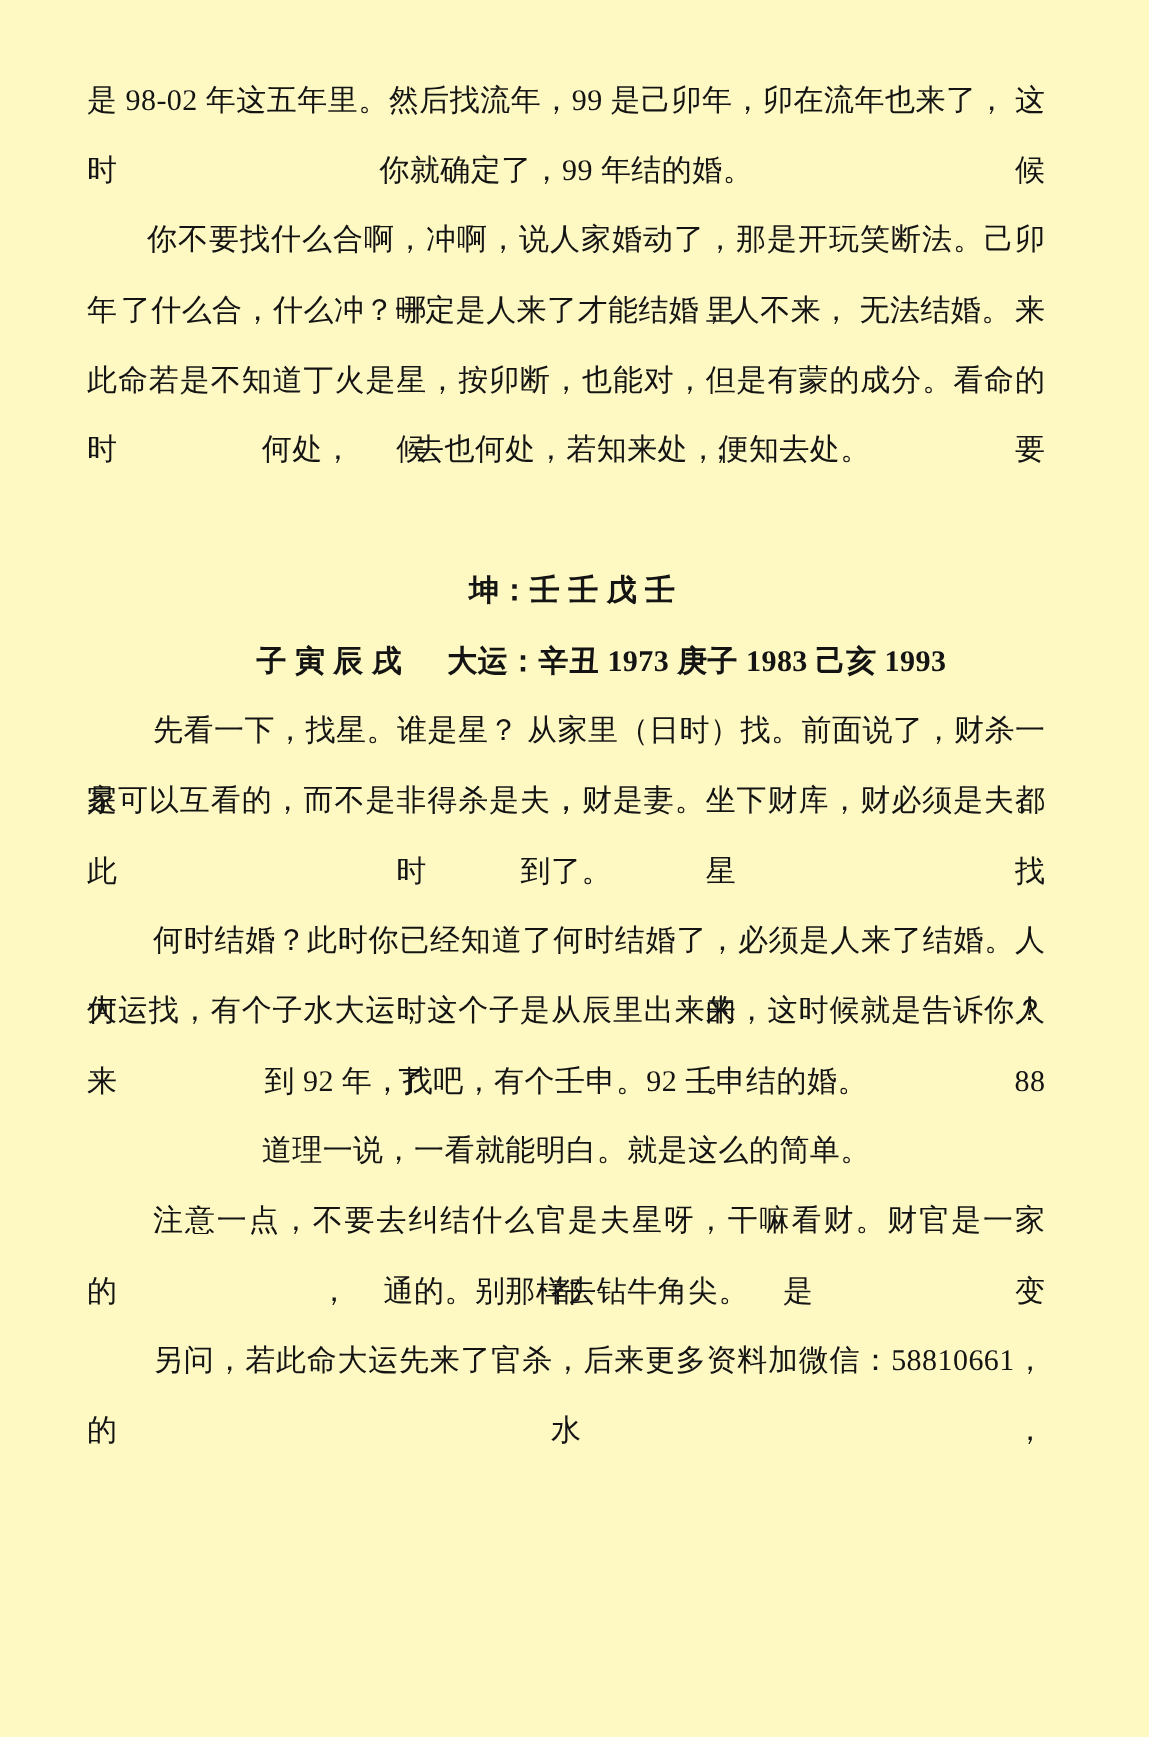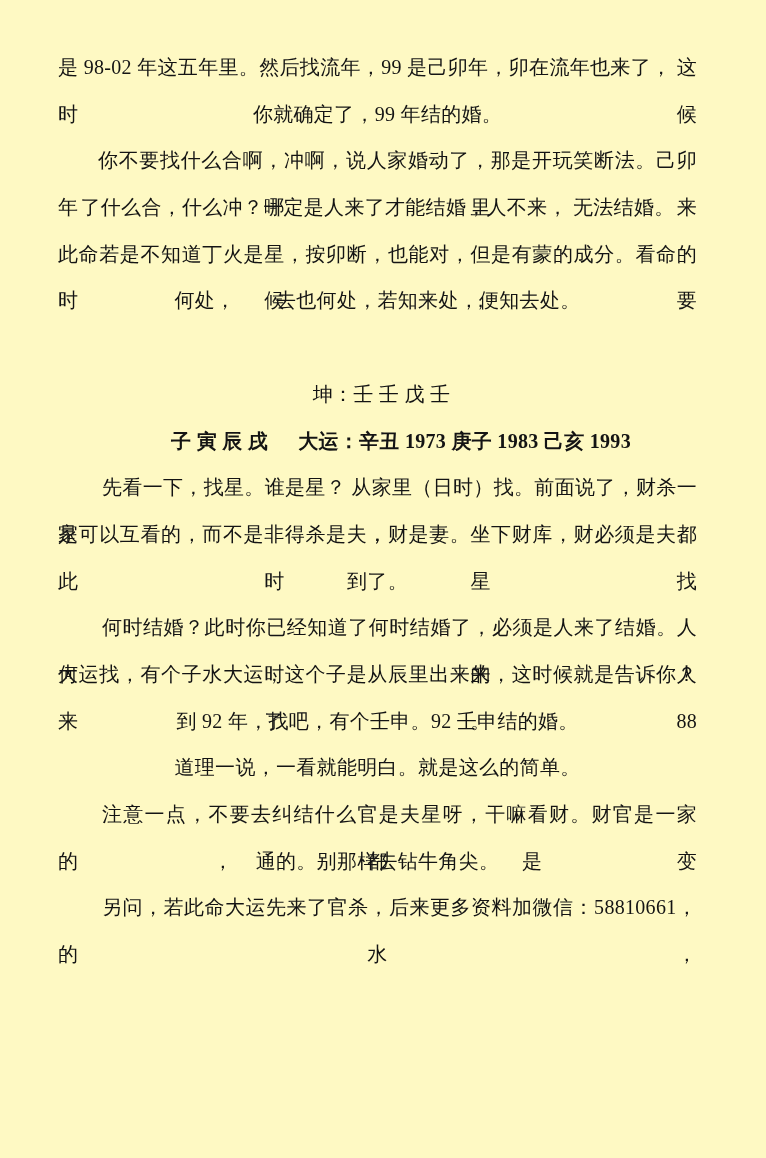--- a/index.html
+++ b/index.html
@@ -19,21 +19,21 @@
     height: 46.7px;
     line-height: 46.7px;
     font-size: 20px;
     text-align: center;
     letter-spacing: 0.3px;
   }
   .line.justify {
     text-align: justify;
     text-align-last: justify;
   }
-  .line.bold { font-weight: normal; }
+  .line.bold { font-weight: bold; }
   .seg { display: inline; }
   .seg.bold { font-weight: bold; }
 </style>
 </head>
 <body>
 
 <div class="page">
   <div class="content">
       <div class="line justify">是 98-02 年这五年里。然后找流年，99 是己卯年，卯在流年也来了， 这时候</div>
       <div class="line">你就确定了，99 年结的婚。</div>

